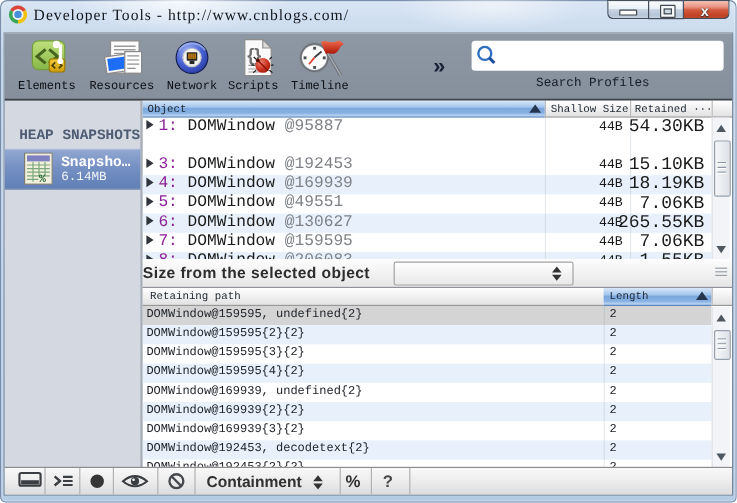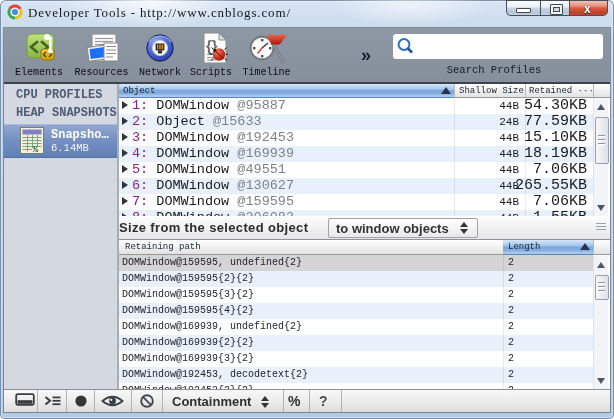--- a/index.html
+++ b/index.html
@@ -239,21 +239,20 @@
   <div class="sbox">
    <svg class="abs" style="left:3px;top:3px" width="20" height="20" viewBox="0 0 20 20">
     <circle cx="8" cy="7.5" r="5.4" fill="none" stroke="#2f6fc2" stroke-width="2"></circle>
     <line x1="11.8" y1="11.3" x2="16" y2="15.5" stroke="#1f4e9e" stroke-width="2.6"></line>
    </svg>
   </div>
   <div class="slabel" style="left:386px">Search Profiles</div>
  </div>
 
  <div class="sidebar">
-  <div class="sbh" style="top:4px">CPU PROFILES</div>
   <div class="sbh" style="top:22px">HEAP SNAPSHOTS</div>
   <div class="snapsel">
    <svg class="abs" style="left:16px;top:2px" width="24" height="27" viewBox="0 0 24 27">
     <rect x="0.5" y="0.5" width="23" height="26" fill="#f2efdc" stroke="#7e7e70"></rect>
     <rect x="2.5" y="2.5" width="19" height="5" fill="#8082c0"></rect>
     <g stroke="#7aa87c" stroke-width="1">
      <line x1="2.5" y1="10.5" x2="21.5" y2="10.5"></line>
             <line x1="2.5" y1="13.5" x2="21.5" y2="13.5"></line>
      <line x1="2.5" y1="16.5" x2="21.5" y2="16.5"></line>
             <line x1="2.5" y1="19.5" x2="21.5" y2="19.5"></line>
@@ -271,21 +270,20 @@
 
  <div class="panel">
 
   <div class="hc hblue" style="left:0;top:0;width:335px;height:14px;padding-left:4px">Object</div>
   <div class="sortup" style="left:322px;top:3px"></div>
   <div class="hc hgray" style="left:335px;top:0;width:71px;height:14px;padding-left:4px">Shallow Size</div>
   <div class="hc hgray" style="left:406px;top:0;width:68px;height:14px;padding-left:3px">Retained ···</div>
   <div class="hc hgray" style="left:474px;top:0;width:17px;height:14px"></div>
 
   <div class="g1row" style="top:14px"><span class="tri"></span><span class="ix">1:</span> DOMWindow <span class="gid">@95887</span><span class="v1">44B</span><span class="v2">54.30KB</span></div>
-  <div class="g1row bluestripe" style="top:30px"><span class="tri"></span><span class="ix">2:</span> Object <span class="gid">@15633</span><span class="v1">24B</span><span class="v2">77.59KB</span></div>
   <div class="g1row" style="top:46px"><span class="tri"></span><span class="ix">3:</span> DOMWindow <span class="gid">@192453</span><span class="v1">44B</span><span class="v2">15.10KB</span></div>
   <div class="g1row bluestripe" style="top:62px"><span class="tri"></span><span class="ix">4:</span> DOMWindow <span class="gid">@169939</span><span class="v1">44B</span><span class="v2">18.19KB</span></div>
   <div class="g1row" style="top:78px"><span class="tri"></span><span class="ix">5:</span> DOMWindow <span class="gid">@49551</span><span class="v1">44B</span><span class="v2">7.06KB</span></div>
   <div class="g1row bluestripe" style="top:94px"><span class="tri"></span><span class="ix">6:</span> DOMWindow <span class="gid">@130627</span><span class="v1">44B</span><span class="v2">265.55KB</span></div>
   <div class="g1row" style="top:110px"><span class="tri"></span><span class="ix">7:</span> DOMWindow <span class="gid">@159595</span><span class="v1">44B</span><span class="v2">7.06KB</span></div>
   <div class="g1row bluestripe" style="top:126px;height:6px;overflow:hidden"><span class="tri"></span><span class="ix">8:</span> DOMWindow <span class="gid">@206083</span><span class="v1">44B</span><span class="v2">1.55KB</span></div>
 
   <div class="colsep" style="left:335px;top:14px;height:118px"></div>
   <div class="colsep" style="left:406px;top:14px;height:118px"></div>
 
@@ -295,21 +293,20 @@
           <div class="grip" style="top:17px"></div>
           <div class="grip" style="top:21px"></div>
           <div class="grip" style="top:25px"></div>
         </div>
    <div class="arrdn" style="left:3px;top:107px"></div>
   </div>
 
   <div class="pbar">
    <div class="t">Size from the selected object</div>
    <div class="dropdown">
-          <div class="dt">to window objects</div>
     <div class="updown">
             <div class="udu"></div>
             <div class="udd"></div>
           </div>
    </div>
    <div class="pgrip">
           <i></i>
           <i></i>
           <i></i>
         </div>

